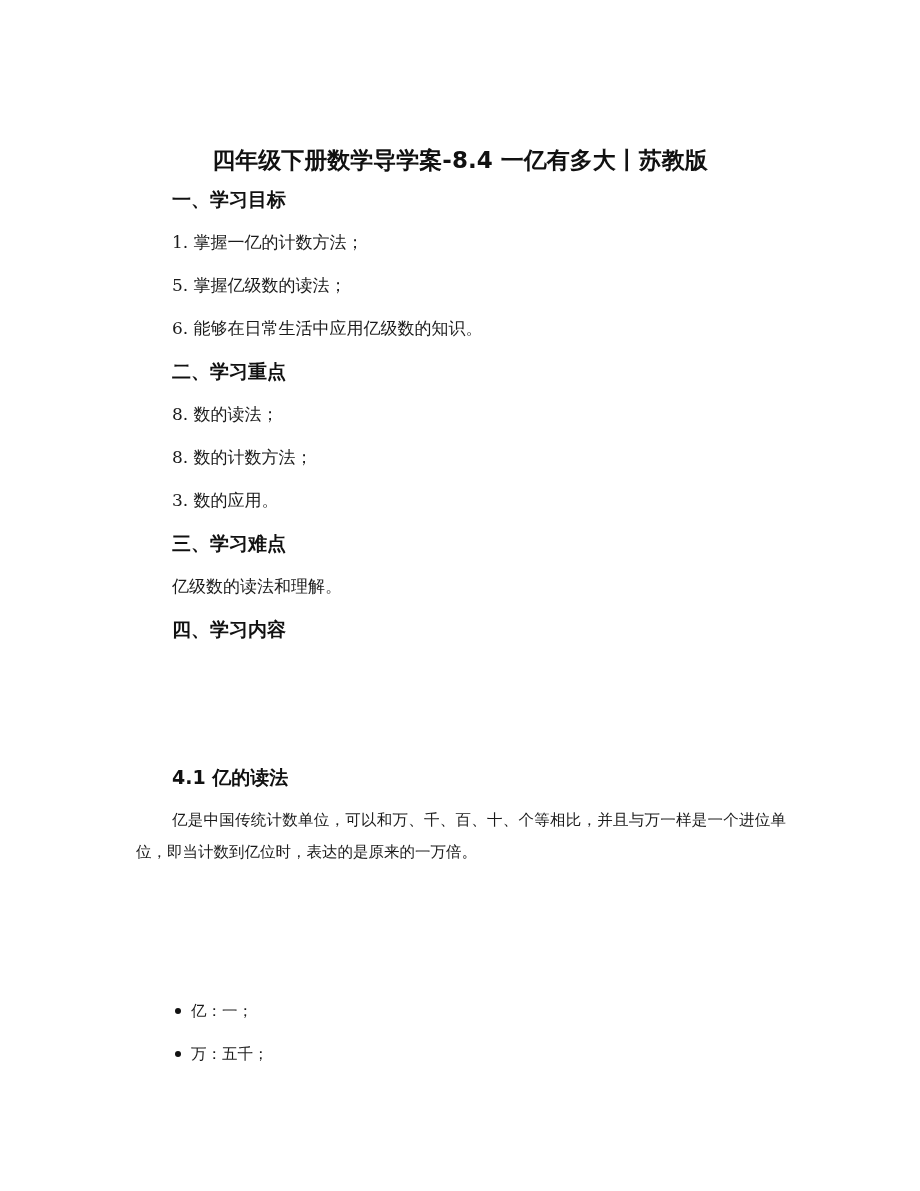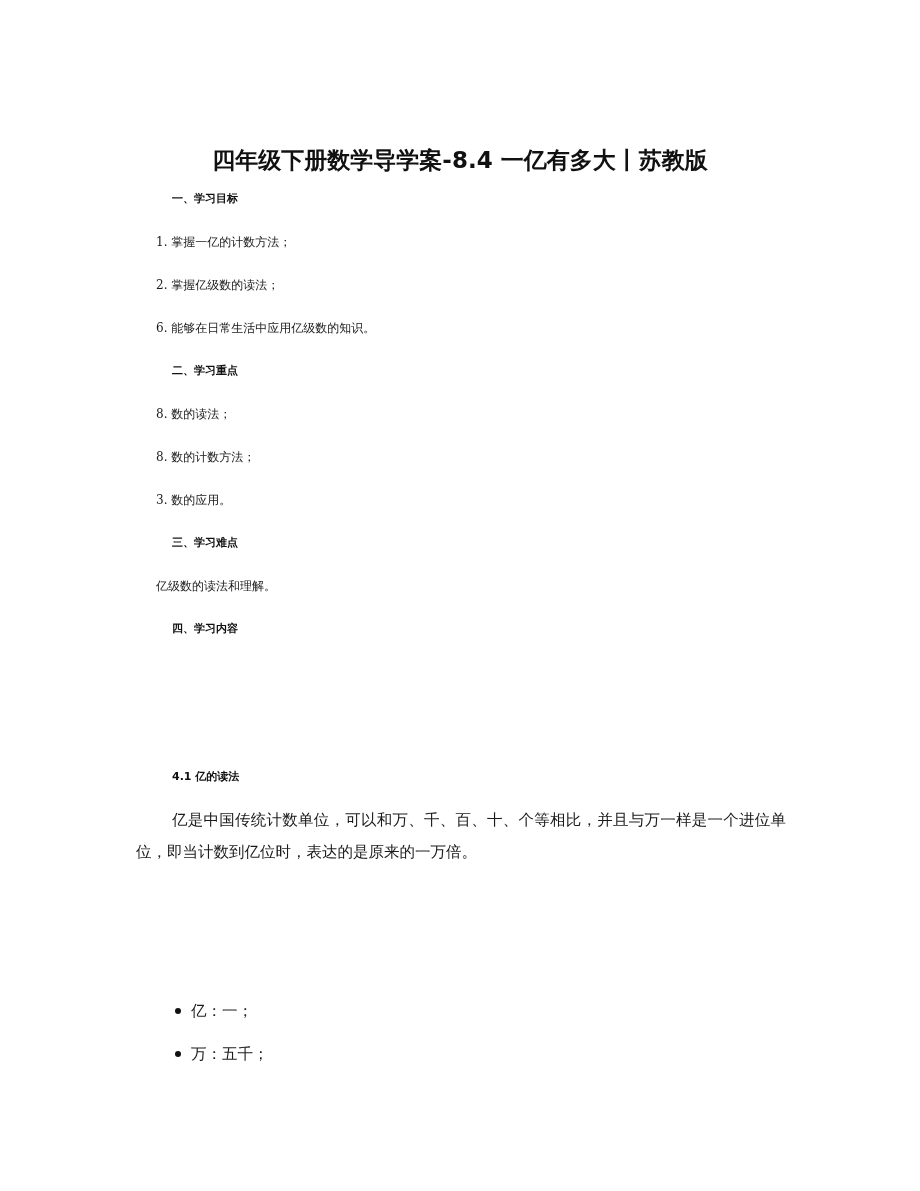--- a/index.html
+++ b/index.html
@@ -3,37 +3,37 @@
 <meta charset="utf-8">
 <style>
   html, body { margin: 0; padding: 0; background: #ffffff; }
   body { width: 920px; height: 1191px; position: relative; overflow: hidden;
          font-family: "DejaVu Serif", "Liberation Serif", serif; color: #1a1a1a; }
   .page { position: absolute; left: 0; top: 0; width: 920px; height: 1191px; }
   .title { position: absolute; left: 0; width: 920px; top: 145px; text-align: center;
            font-family: "DejaVu Sans", "Liberation Sans", sans-serif; font-weight: bold;
            font-size: 23px; line-height: 30px; color: #111; }
   .h { position: absolute; left: 172px; font-family: "DejaVu Sans", "Liberation Sans", sans-serif;
-       font-weight: bold; font-size: 11px; line-height: 22px; color: #111; }
-  .p { position: absolute; left: 156px; font-size: 12px; line-height: 22px; color: #1a1a1a; white-space: nowrap; }
+       font-weight: bold; font-size: 19px; line-height: 22px; color: #111; }
+  .p { position: absolute; left: 172px; font-size: 17px; line-height: 22px; color: #1a1a1a; white-space: nowrap; }
   .para { position: absolute; left: 136px; width: 650px; font-size: 15.5px; line-height: 32px;
           text-indent: 36px; color: #1a1a1a; text-align: justify; }
   .bullet { position: absolute; left: 172px; font-size: 15.5px; line-height: 22px; white-space: nowrap; text-align: right; }
   .bullet .dot { display: inline-block; width: 6px; height: 6px; border-radius: 50%; background: #111;
                  margin: 0 10px 3px 3px; vertical-align: middle; }
 </style>
 </head>
 <body>
 
 <div class="page">
   <div class="title">四年级下册数学导学案-8.4 一亿有多大丨苏教版</div>
 
   <div class="h" style="top:188px">一、学习目标</div>
   <div class="p" style="top:231px">1. 掌握一亿的计数方法；</div>
-  <div class="p" style="top:274px">2. 掌握亿级数的读法；</div>
+  <div class="p" style="top:274px">5. 掌握亿级数的读法；</div>
   <div class="p" style="top:317px">6. 能够在日常生活中应用亿级数的知识。</div>
 
   <div class="h" style="top:360px">二、学习重点</div>
   <div class="p" style="top:403px">8. 数的读法；</div>
   <div class="p" style="top:446px">8. 数的计数方法；</div>
   <div class="p" style="top:489px">3. 数的应用。</div>
 
   <div class="h" style="top:532px">三、学习难点</div>
   <div class="p" style="top:575px">亿级数的读法和理解。</div>
 

